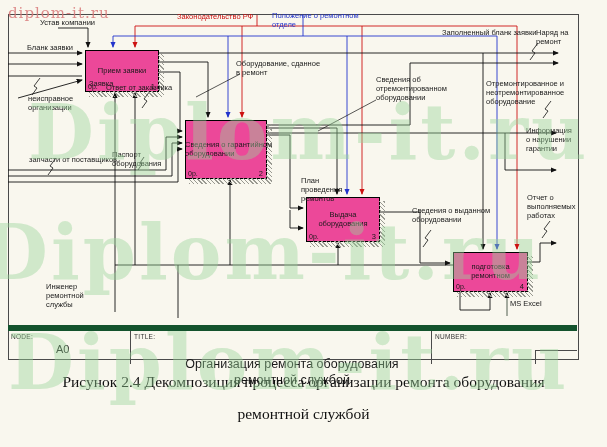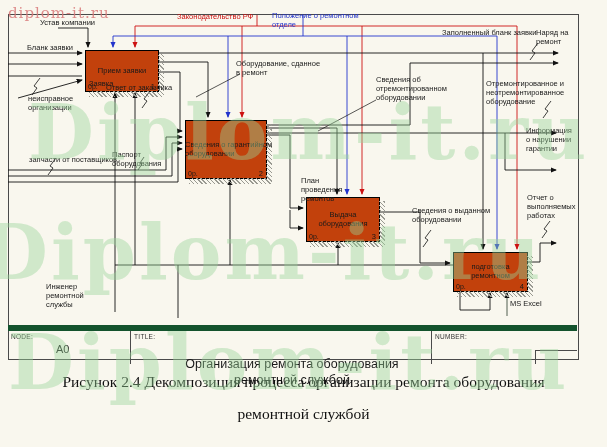--- a/index.html
+++ b/index.html
@@ -17,21 +17,21 @@
             color:rgba(216,120,120,0.85);z-index:7;}
 
   
   #frame{position:absolute;left:8px;top:14px;width:569px;height:344px;
          border:1px solid #4a4a4a;background:transparent;z-index:1;}
 
   
   #arrows{position:absolute;left:0;top:0;z-index:2;pointer-events:none;}
 
   
-  .abox{position:absolute;border:1.6px solid #000;background:#c2410c;z-index:3;
+  .abox{position:absolute;border:1.6px solid #000;background:#ec4899;z-index:3;
         font-size:7.5px;line-height:1.2;color:#1a1a1a;text-align:center;}
   .abox::before{content:"";position:absolute;z-index:-1;
         right:-6px;bottom:-6px;left:3px;top:3px;
         background:repeating-linear-gradient(45deg,#9a9a92 0 1px,rgba(0,0,0,0) 1px 3px);
         clip-path:polygon(100% 0,100% 100%,0 100%,0 calc(100% - 6px),calc(100% - 6px) calc(100% - 6px),calc(100% - 6px) 0);}
   .abox-name{position:absolute;left:2px;right:2px;top:50%;transform:translateY(-58%);}
   .abox-cost{position:absolute;left:2px;bottom:0;font-size:7px;}
   .abox-num{position:absolute;right:3px;bottom:0;font-size:7.5px;}
   #box1{left:85px;top:50px;width:72px;height:40px;}
   #box2{left:185px;top:120px;width:80px;height:57px;}

